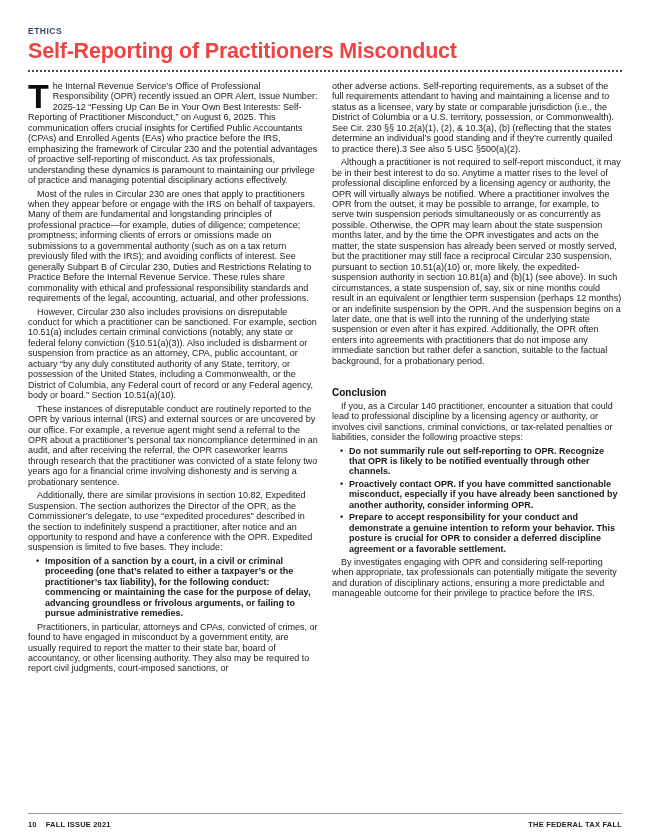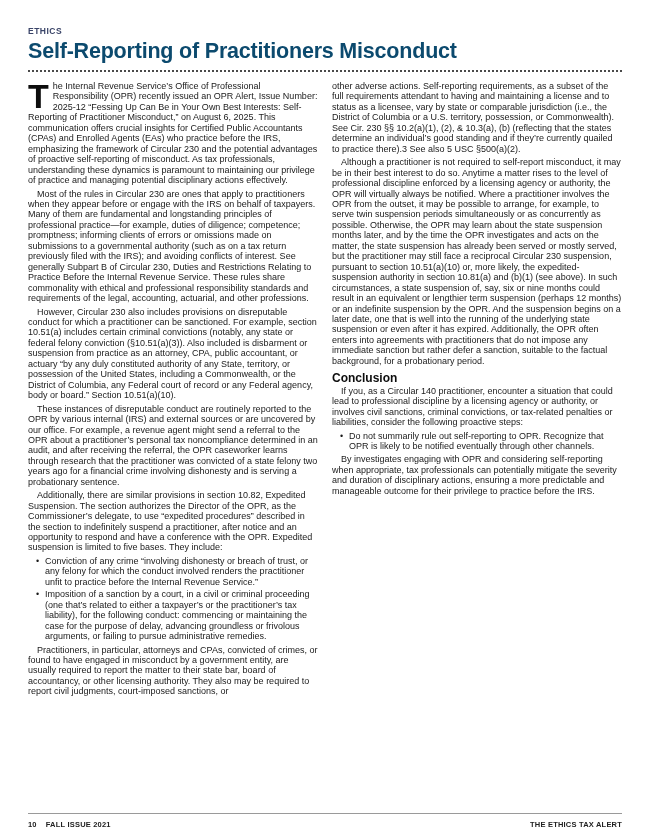--- a/index.html
+++ b/index.html
@@ -13,35 +13,35 @@
     font-family:"Liberation Sans", sans-serif;
     color:#1a1a1a;
   }
   .kicker {
     font-size:8.5px; font-weight:bold;
     color:#3a4468; letter-spacing:.5px;
   }
   .title {
     margin:3px 0 6px 0;
     font-size:21.5px; font-weight:bold;
-    color:#0c4a6e; letter-spacing:-0.2px;
+    color:#ef4444; letter-spacing:-0.2px;
     font-family:"Liberation Sans", sans-serif;
   }
   .rule-dotted { border-bottom:2px dotted #4a4a4a; margin:0 0 9px 0; }
   .columns { display:flex; gap:14px; }
   .col { width:290px; font-size:9px; line-height:10.45px; }
   .col p { margin:0 0 3px 0; text-indent:9px; }
   .col p.no-indent { text-indent:0; }
   .dropcap {
     float:left; font-weight:bold; font-size:34px; line-height:26px;
     padding:2px 4px 0 0; color:#0d0d0d;
   }
-  .subhead { font-size:12px; font-weight:bold; margin:7px 0 2px 0; color:#0d0d0d; }
+  .subhead { font-size:10px; font-weight:bold; margin:22px 0 2px 0; color:#0d0d0d; }
   ul.bullets { list-style:none; margin:0 0 3px 0; padding:0 0 0 8px; }
-  ul.bullets li { position:relative; padding-left:9px; margin-bottom:2px; }
+  ul.bullets li { position:relative; padding-left:9px; margin-bottom:2px;font-weight:bold; }
   ul.bullets li::before { content:"\2022"; position:absolute; left:0; top:0; }
   .footer {
     position:absolute; left:28px; right:25px; bottom:10px;
     border-top:1px solid #9a9a9a; padding-top:6px;
     display:flex; justify-content:space-between; align-items:flex-end;
     font-size:7.5px; font-weight:bold; color:#222222; letter-spacing:.2px;
   }
   .footer-left { display:flex; gap:9px; }
 </style>
 </head>
@@ -55,40 +55,41 @@
 
   <div class="columns">
 
     <div class="col">
       <p class="no-indent"><span class="dropcap">T</span><span>he Internal Revenue Service’s Office of Professional Responsibility (OPR) recently issued an OPR Alert, Issue Number: 2025-12 “Fessing Up Can Be in Your Own Best Interests: Self-Reporting of Practitioner Misconduct,” on August 6, 2025. This communication offers crucial insights for Certified Public Accountants (CPAs) and Enrolled Agents (EAs) who practice before the IRS, emphasizing the framework of Circular 230 and the potential advantages of proactive self-reporting of misconduct. As tax professionals, understanding these dynamics is paramount to maintaining our privilege of practice and managing potential disciplinary actions effectively.</span></p>
       <p>Most of the rules in Circular 230 are ones that apply to practitioners when they appear before or engage with the IRS on behalf of taxpayers. Many of them are fundamental and longstanding principles of professional practice—for example, duties of diligence; competence; promptness; informing clients of errors or omissions made on submissions to a governmental authority (such as on a tax return previously filed with the IRS); and avoiding conflicts of interest. See generally Subpart B of Circular 230, Duties and Restrictions Relating to Practice Before the Internal Revenue Service. These rules share commonality with ethical and professional responsibility standards and requirements of the legal, accounting, actuarial, and other professions.</p>
       <p>However, Circular 230 also includes provisions on disreputable conduct for which a practitioner can be sanctioned. For example, section 10.51(a) includes certain criminal convictions (notably, any state or federal felony conviction (§10.51(a)(3)). Also included is disbarment or suspension from practice as an attorney, CPA, public accountant, or actuary “by any duly constituted authority of any State, territory, or possession of the United States, including a Commonwealth, or the District of Columbia, any Federal court of record or any Federal agency, body or board.” Section 10.51(a)(10).</p>
       <p>These instances of disreputable conduct are routinely reported to the OPR by various internal (IRS) and external sources or are uncovered by our office. For example, a revenue agent might send a referral to the OPR about a practitioner’s personal tax noncompliance determined in an audit, and after receiving the referral, the OPR caseworker learns through research that the practitioner was convicted of a state felony two years ago for a financial crime involving dishonesty and is serving a probationary sentence.</p>
       <p>Additionally, there are similar provisions in section 10.82, Expedited Suspension. The section authorizes the Director of the OPR, as the Commissioner’s delegate, to use “expedited procedures” described in the section to indefinitely suspend a practitioner, after notice and an opportunity to respond and have a conference with the OPR. Expedited suspension is limited to five bases. They include:</p>
       <ul class="bullets">
-        <li>Conviction of any crime “involving dishonesty or breach of trust, or any felony for which the conduct involved renders the practitioner unfit to practice before the Internal Revenue Service.”</li>
         <li>Imposition of a sanction by a court, in a civil or criminal proceeding (one that’s related to either a taxpayer’s or the practitioner’s tax liability), for the following conduct: commencing or maintaining the case for the purpose of delay, advancing groundless or frivolous arguments, or failing to pursue administrative remedies.</li>
       </ul>
       <p>Practitioners, in particular, attorneys and CPAs, convicted of crimes, or found to have engaged in misconduct by a government entity, are usually required to report the matter to their state bar, board of accountancy, or other licensing authority. They also may be required to report civil judgments, court-imposed sanctions, or</p>
     </div>
 
     <div class="col">
       <p class="no-indent">other adverse actions. Self-reporting requirements, as a subset of the full requirements attendant to having and maintaining a license and to status as a licensee, vary by state or comparable jurisdiction (i.e., the District of Columbia or a U.S. territory, possession, or Commonwealth). See Cir. 230 §§ 10.2(a)(1), (2), &amp; 10.3(a), (b) (reflecting that the states determine an individual’s good standing and if they’re currently quailed to practice there).3 See also 5 USC §500(a)(2).</p>
       <p>Although a practitioner is not required to self-report misconduct, it may be in their best interest to do so. Anytime a matter rises to the level of professional discipline enforced by a licensing agency or authority, the OPR will virtually always be notified. Where a practitioner involves the OPR from the outset, it may be possible to arrange, for example, to serve twin suspension periods simultaneously or as concurrently as possible. Otherwise, the OPR may learn about the state suspension months later, and by the time the OPR investigates and acts on the matter, the state suspension has already been served or mostly served, but the practitioner may still face a reciprocal Circular 230 suspension, pursuant to section 10.51(a)(10) or, more likely, the expedited-suspension authority in section 10.81(a) and (b)(1) (see above). In such circumstances, a state suspension of, say, six or nine months could result in an equivalent or lengthier term suspension (perhaps 12 months) or an indefinite suspension by the OPR. And the suspension begins on a later date, one that is well into the running of the underlying state suspension or even after it has expired. Additionally, the OPR often enters into agreements with practitioners that do not impose any immediate sanction but rather defer a sanction, suitable to the factual background, for a probationary period.</p>
       <div class="subhead">Conclusion</div>
       <p>If you, as a Circular 140 practitioner, encounter a situation that could lead to professional discipline by a licensing agency or authority, or involves civil sanctions, criminal convictions, or tax-related penalties or liabilities, consider the following proactive steps:</p>
       <ul class="bullets">
         <li>Do not summarily rule out self-reporting to OPR. Recognize that OPR is likely to be notified eventually through other channels.</li>
+        <li>Proactively contact OPR. If you have committed sanctionable misconduct, especially if you have already been sanctioned by another authority, consider informing OPR.</li>
+        <li>Prepare to accept responsibility for your conduct and demonstrate a genuine intention to reform your behavior. This posture is crucial for OPR to consider a deferred discipline agreement or a favorable settlement.</li>
       </ul>
       <p>By investigates engaging with OPR and considering self-reporting when appropriate, tax professionals can potentially mitigate the severity and duration of disciplinary actions, ensuring a more predictable and manageable outcome for their privilege to practice before the IRS.</p>
     </div>
 
   </div>
 
   <div class="footer">
     <div class="footer-left">
       <span>10</span>
       <span>FALL ISSUE 2021</span>
     </div>
-    <span>THE ETHICS TAX ALERT</span>
+    <span>THE FEDERAL TAX FALL</span>
   </div>
 
 </div>
 
 </body></html>

